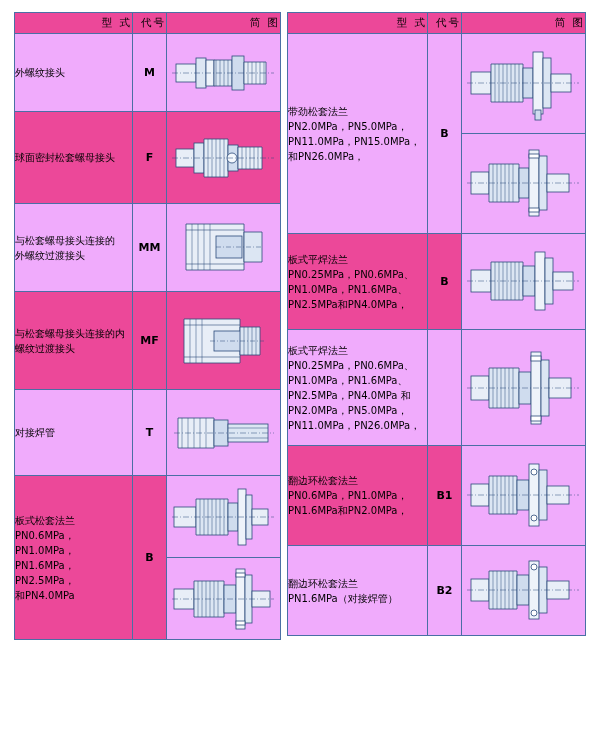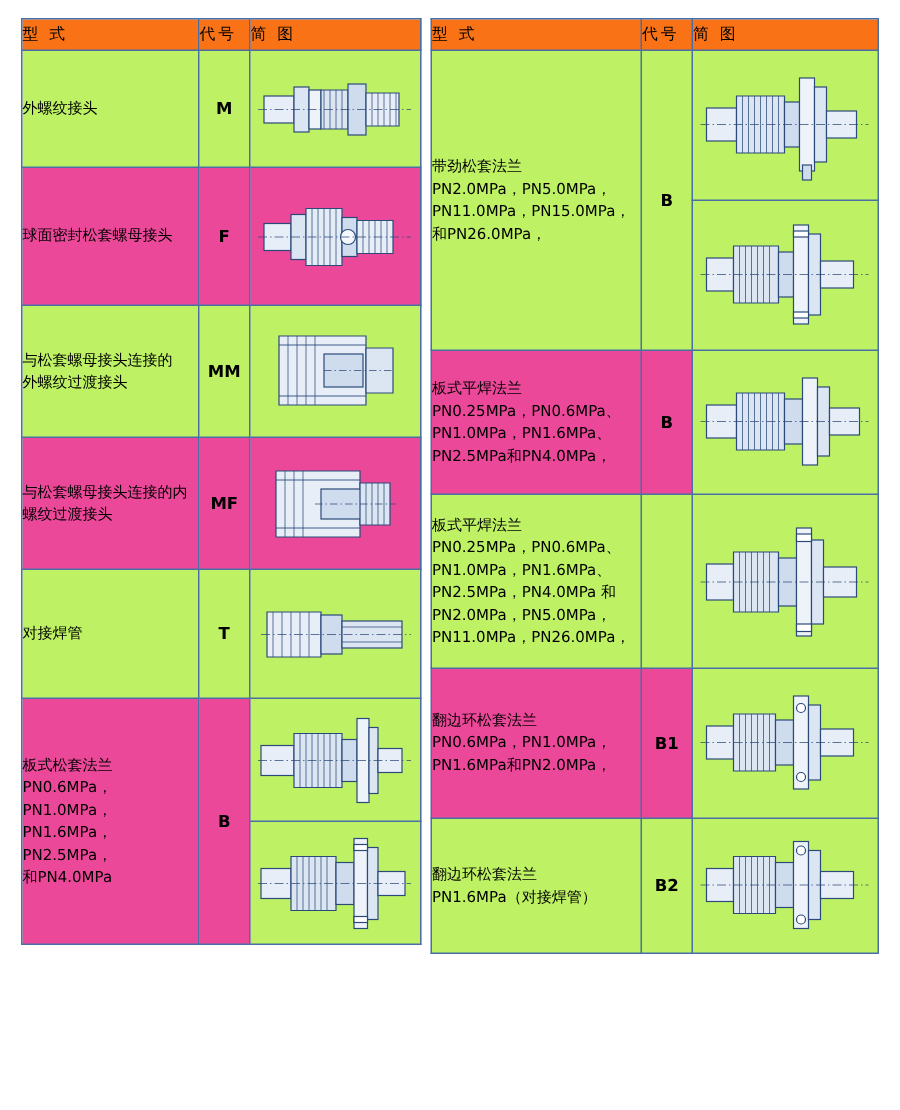--- a/index.html
+++ b/index.html
@@ -38,23 +38,23 @@
     border-collapse: collapse;
     table-layout: fixed;
     background: #fff;
   }
   table.spec td, table.spec th {
     border: 1px solid #4a6fa5;
     padding: 0;
     vertical-align: middle;
   }
   .hdr {
-    background: #f97316;
+    background: #ec4899;
     height: 20px;
-    text-align: left;
+    text-align: right;
     font-size: 10.5px;
     font-weight: normal;
     color: #000;
   }
   .hdr span { letter-spacing: 2px; }
   .c-name {
     font-size: 10px;
     line-height: 15px;
     padding: 4px 6px;
     color: #000;
@@ -62,21 +62,21 @@
   .c-code {
     text-align: center;
     font-size: 11px;
     font-weight: bold;
   }
   .c-fig {
     text-align: center;
     padding: 2px;
   }
   .yellow { background: #ec4899; }
-  .white { background: #bef264; }
+  .white { background: #f0abfc; }
   .gap { width: 8px; border: none !important; background: #fff; }
   .fig svg { display: block; margin: 0 auto; }
   .nm-bold { font-weight: normal; }
   .nm-line { display: block; }
 </style>
 </head>
 <body>
 
 <div class="page">
 
@@ -155,21 +155,21 @@
                 <path d="M16 18 L74 18 M16 52 L74 52" stroke-width="0.6"></path>
                 <path d="M22 12 L22 58 M28 12 L28 58 M34 12 L34 58 M40 12 L40 58" stroke-width="0.5"></path>
                 <rect x="46" y="24" width="26" height="22" fill="#cfdcee"></rect>
                 <path d="M74 20 L92 20 L92 50 L74 50 Z" fill="#dce6f3"></path>
                 <path d="M46 35 L92 35" stroke-dasharray="5 2 1 2" stroke-width="0.5"></path>
               </g>
             </svg>
           </td>
         </tr>
 
-        <tr style="height:88px;padding-left:42px;">
+        <tr style="height:98px;padding-left:42px;">
           <td class="c-name yellow">
             <span class="nm-line">与松套螺母接头连接的内</span>
             <span class="nm-line">螺纹过渡接头</span>
           </td>
           <td class="c-code yellow">MF</td>
           <td class="c-fig yellow fig">
             <svg width="108" height="72" viewBox="0 0 108 72">
               <g fill="none" stroke="#2b4a7a" stroke-width="0.8">
                 <path d="M14 14 L70 14 L70 58 L14 58 Z" fill="#e8eef7"></path>
                 <path d="M14 20 L70 20 M14 52 L70 52" stroke-width="0.6"></path>

